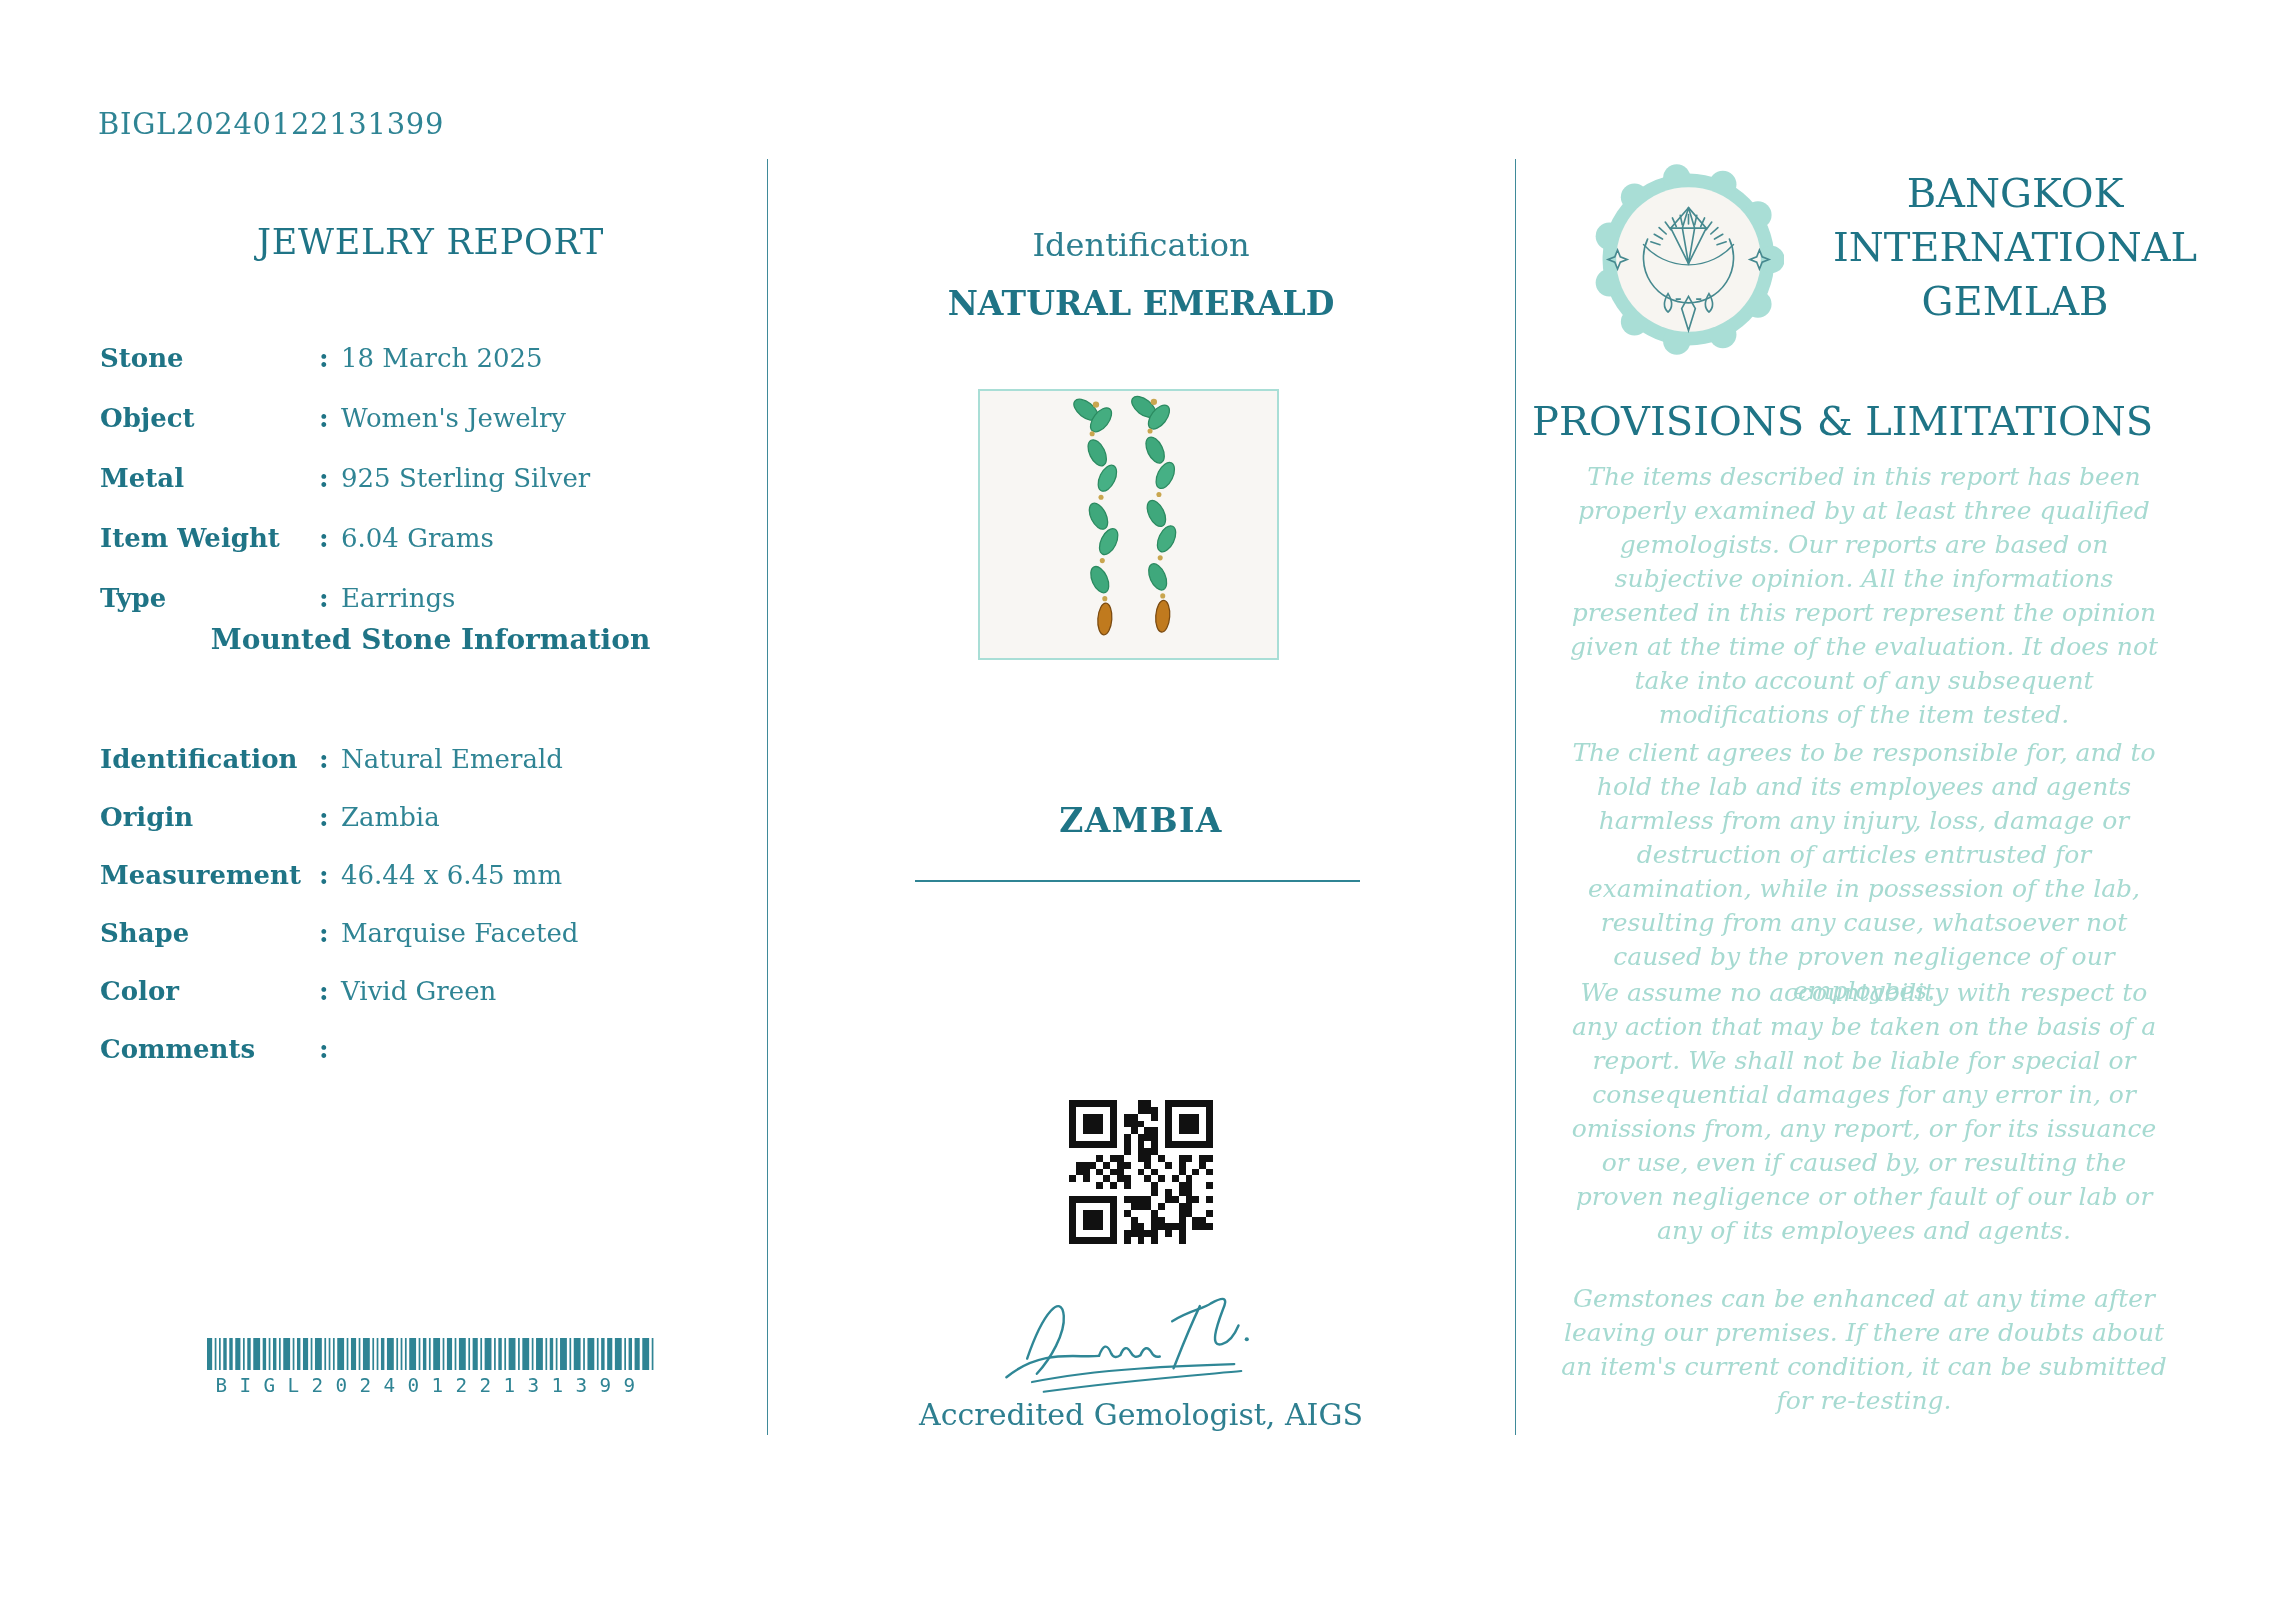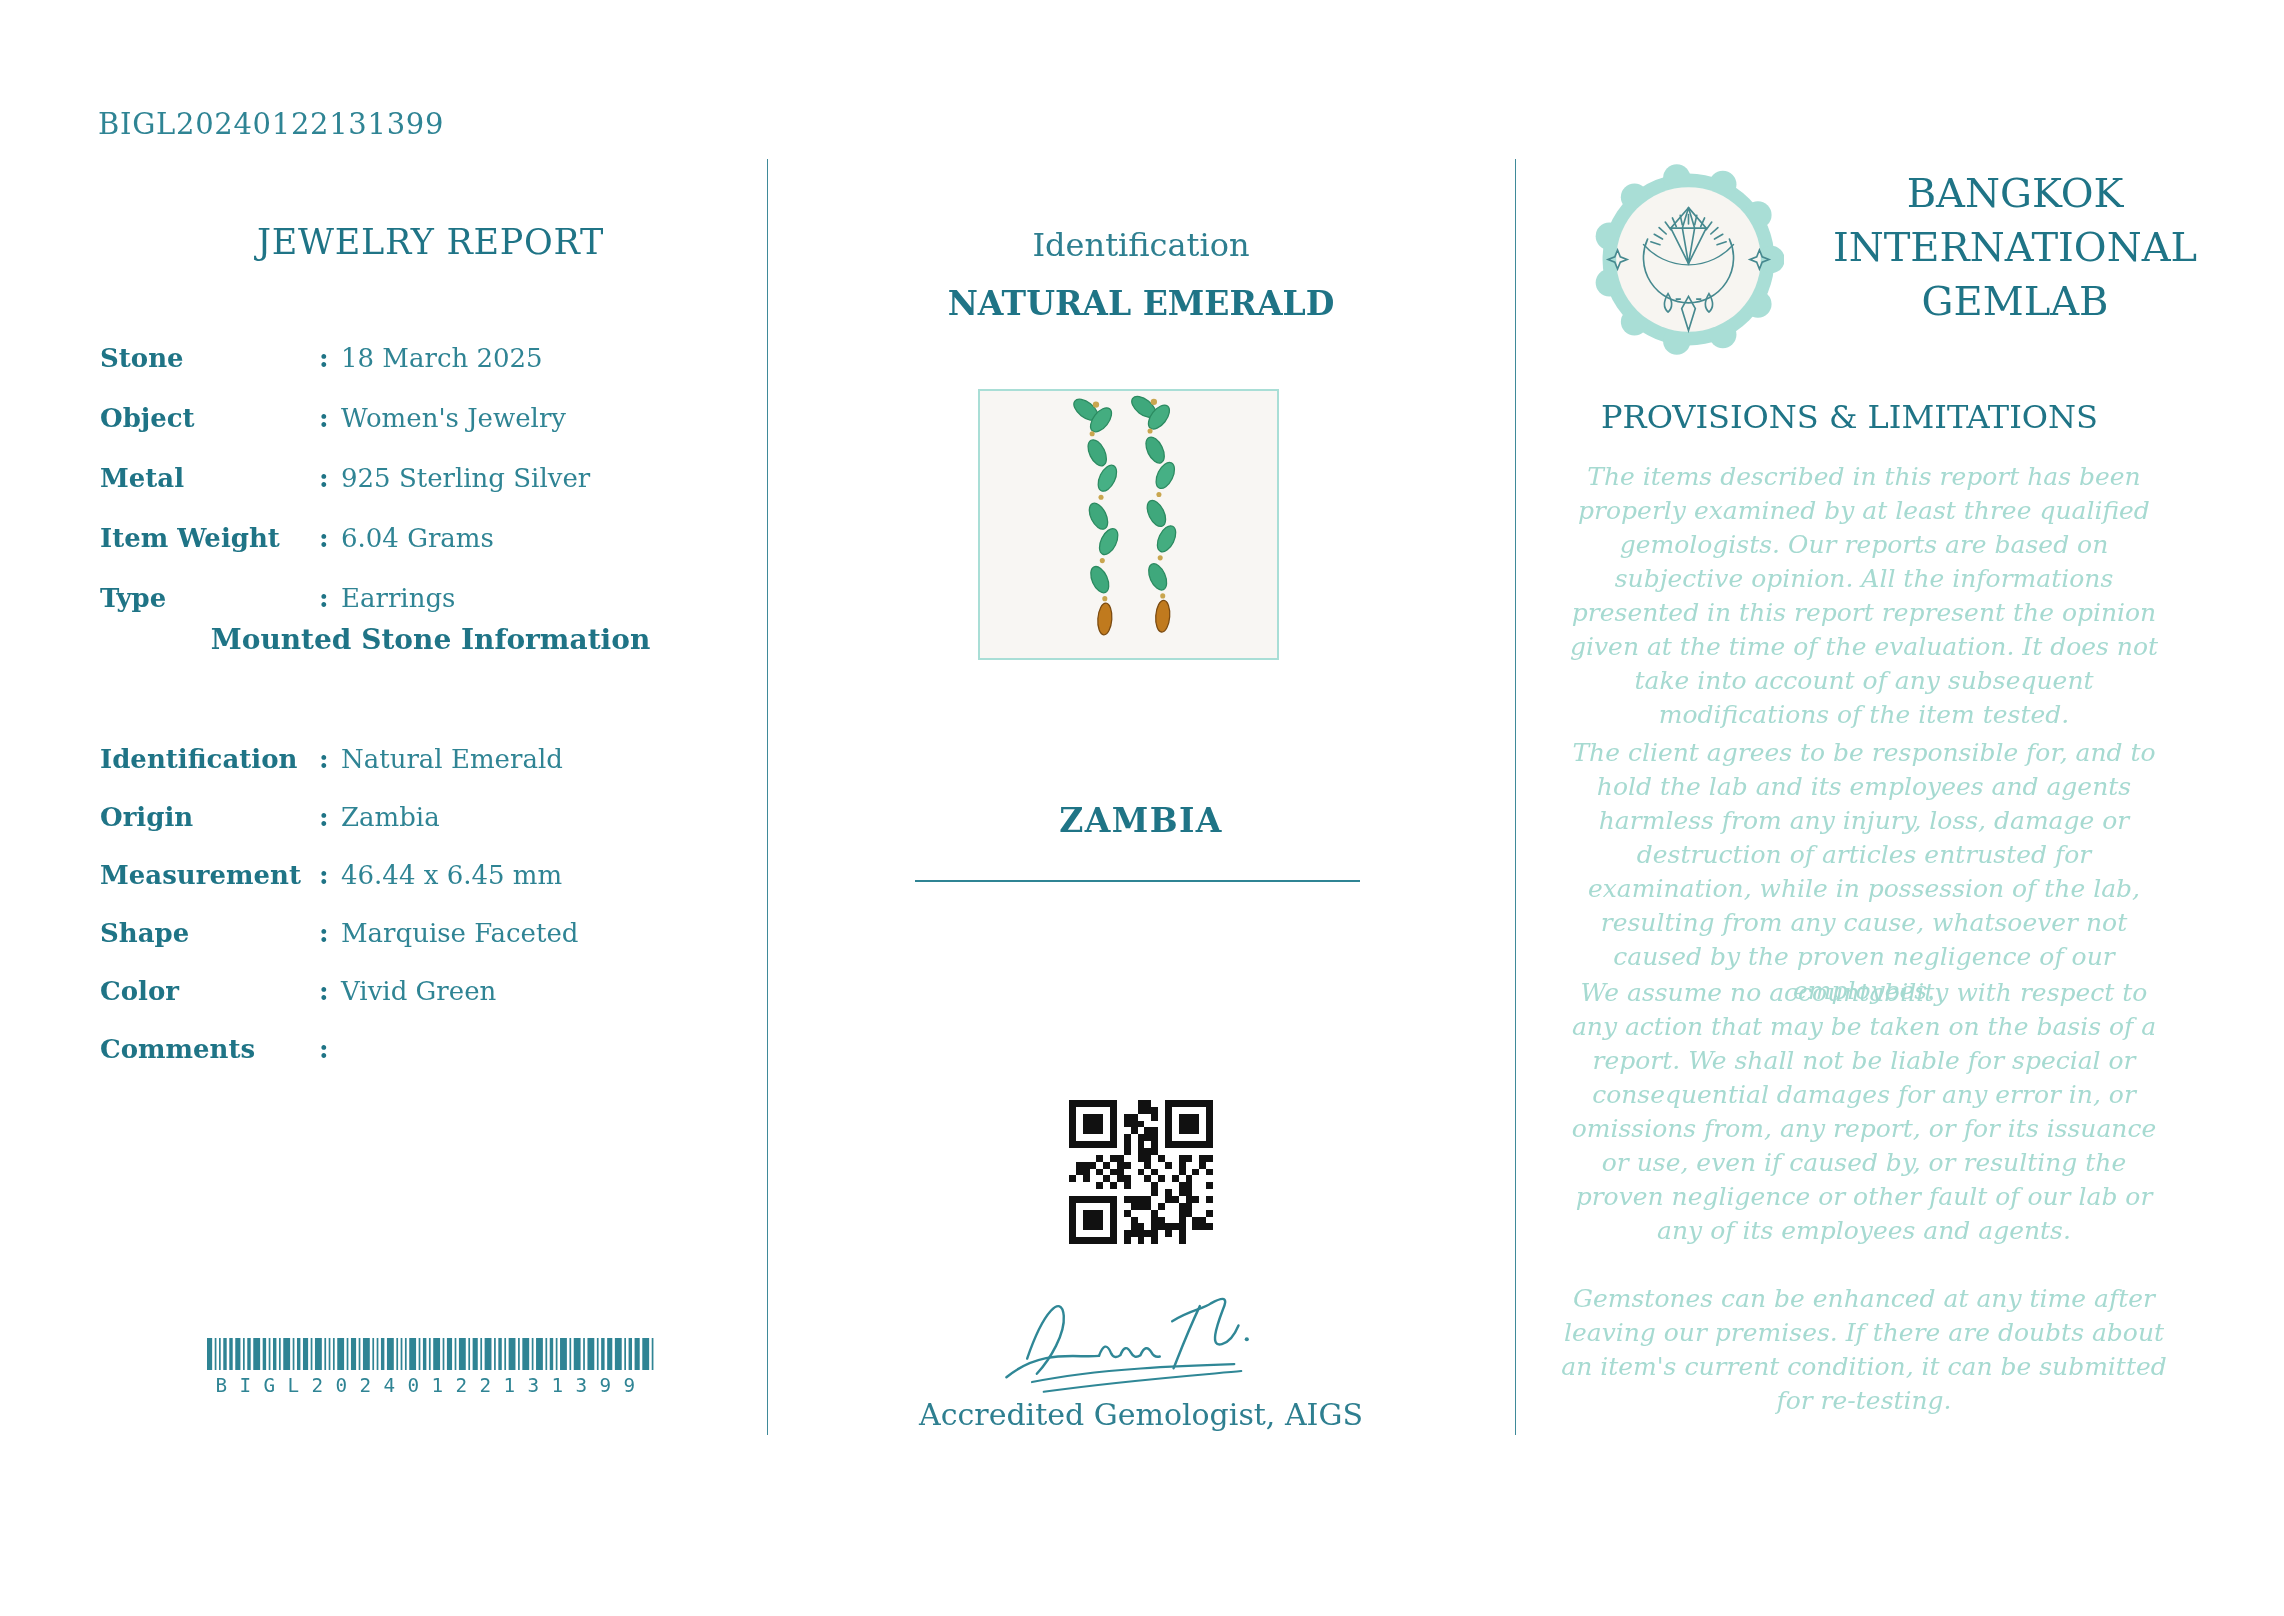--- a/index.html
+++ b/index.html
@@ -32,21 +32,21 @@
   #origin-value{left:825px;top:801px;width:632px;text-align:center;font-size:33px;font-weight:bold;
                 letter-spacing:1.4px;color:#1f7486;}
   #origin-rule{left:915px;top:880px;width:445px;height:2.1px;background:#2f8494;}
   #qr{left:1069px;top:1100px;width:144px;height:144px;}
   #signature{left:994px;top:1277px;width:297px;height:128px;}
   #gemologist-line{left:825px;top:1397px;width:632px;text-align:center;font-size:30px;color:#2e7f90;}
 
   
   #lab-badge{left:1593px;top:164px;width:191px;height:191px;}
   #lab-name{left:1808px;top:166px;width:414px;text-align:center;font-size:40px;line-height:54px;color:#1f7486;}
-  #provisions-heading{left:1532px;top:398px;width:635px;text-align:center;font-size:32px;color:#1f7486;}
+  #provisions-heading{left:1532px;top:398px;width:635px;text-align:left;font-size:40px;color:#1f7486;}
   .provision-p{left:1557px;width:614px;text-align:center;font-style:italic;font-size:25px;line-height:34px;color:#a6dad1;}
   #prov-p0{top:460px;} #prov-p1{top:736px;} #prov-p2{top:976px;} #prov-p3{top:1282px;}
 </style>
 </head>
 <body>
 
 <div id="page">
 
   <div class="abs" id="report-number">BIGL20240122131399</div>
 

